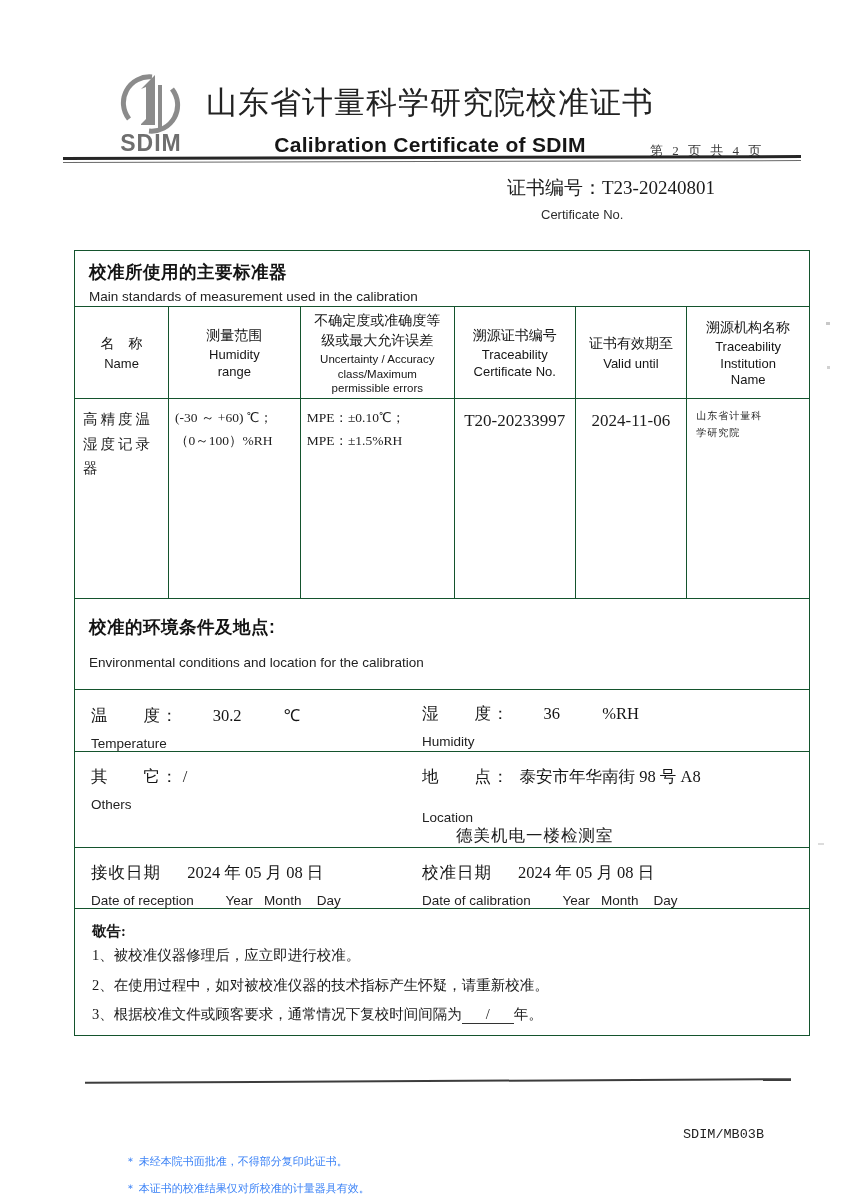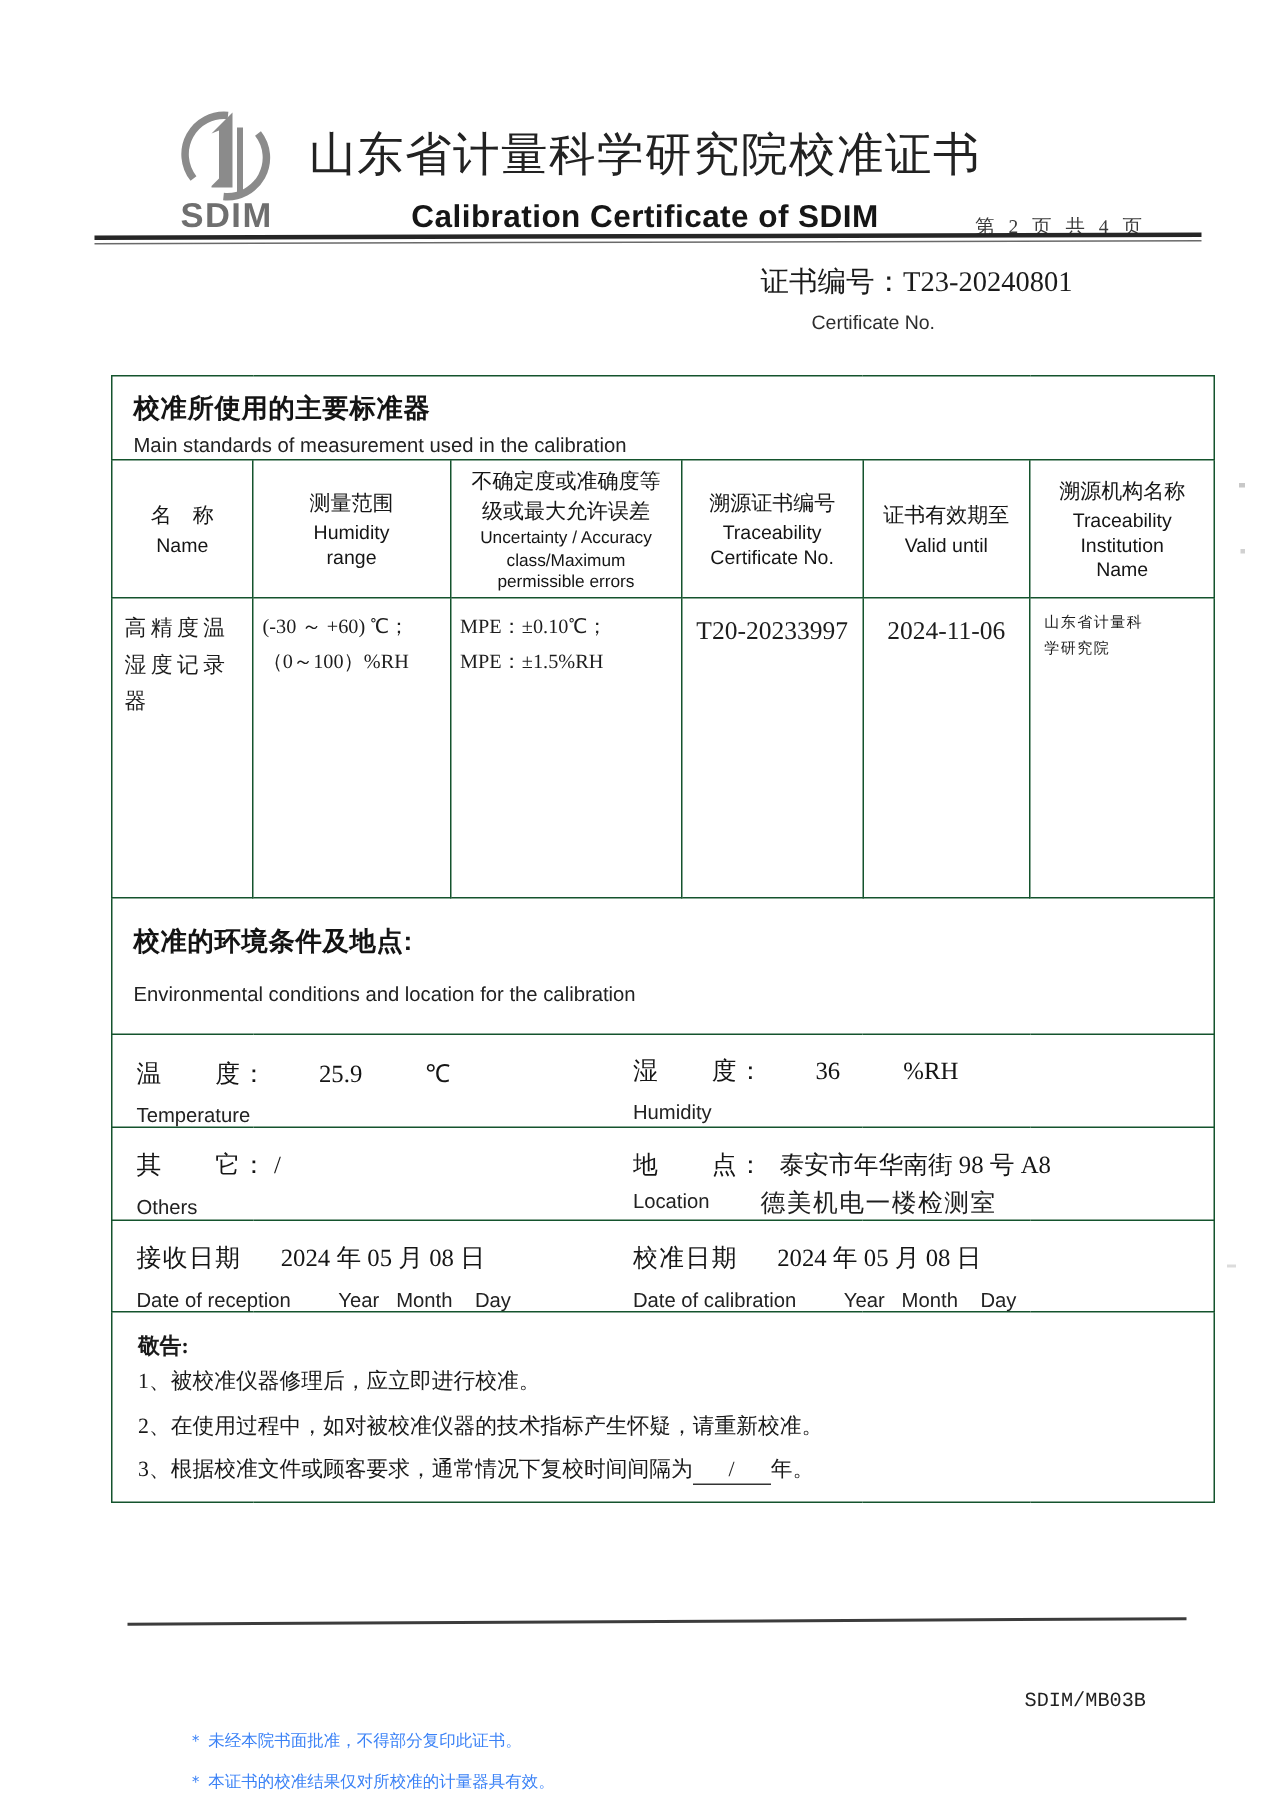--- a/index.html
+++ b/index.html
@@ -55,21 +55,21 @@
   .half-l { width:47%; padding:14px 0 0 16px; }
   .half-r { flex:1; padding:14px 0 0 2px; }
   .row-temp .split > div { padding-top:13px; }
   .f-line { font-size:16.5px; color:#151515; }
   .f-label { white-space:pre; letter-spacing:1px; }
   .f-value { margin-left:30px; }
   .f-unit { margin-left:38px; }
   .f-en { font-family:"Liberation Sans", sans-serif; font-size:13.5px; margin-top:9px; color:#222; }
   .units { white-space:pre; margin-left:28px; }
   .loc-line1 .f-value { margin-left:6px; }
-  .loc-line2 { margin-top:3px; display:flex; }
+  .loc-line2 { margin-top:20px; display:flex;flex-direction:column; }
   .loc-line2 .f-en { margin-top:2px; }
   .loc-val2 { font-size:16.5px; margin-left:34px; letter-spacing:1px; }
   .date-val { margin-left:22px; }
 
   .notice-cell { height:127px; padding:13px 16px 0 17px; }
   .notice-title { font-size:14.5px; font-weight:bold; color:#1a1a1a; }
   .notice-item { font-size:14.5px; line-height:2.05; color:#1a1a1a; }
   .blank { display:inline-block; min-width:52px; text-align:center;
            border-bottom:1px solid #333; line-height:1.1; }
 
@@ -200,21 +200,21 @@
         <div class="sec-en">Environmental conditions and location for the calibration</div>
       </td>
     </tr>
 
     <tr>
       <td colspan="6" class="split-cell row-temp">
         <div class="split">
           <div class="half-l">
             <div class="f-line">
               <span class="f-label">温　　度：</span>
-              <span class="f-value">25.9</span>
+              <span class="f-value">30.2</span>
               <span class="f-unit">℃</span>
             </div>
             <div class="f-en">Temperature</div>
           </div>
           <div class="half-r">
             <div class="f-line">
               <span class="f-label">湿　　度：</span>
               <span class="f-value">36</span>
               <span class="f-unit">%RH</span>
             </div>

